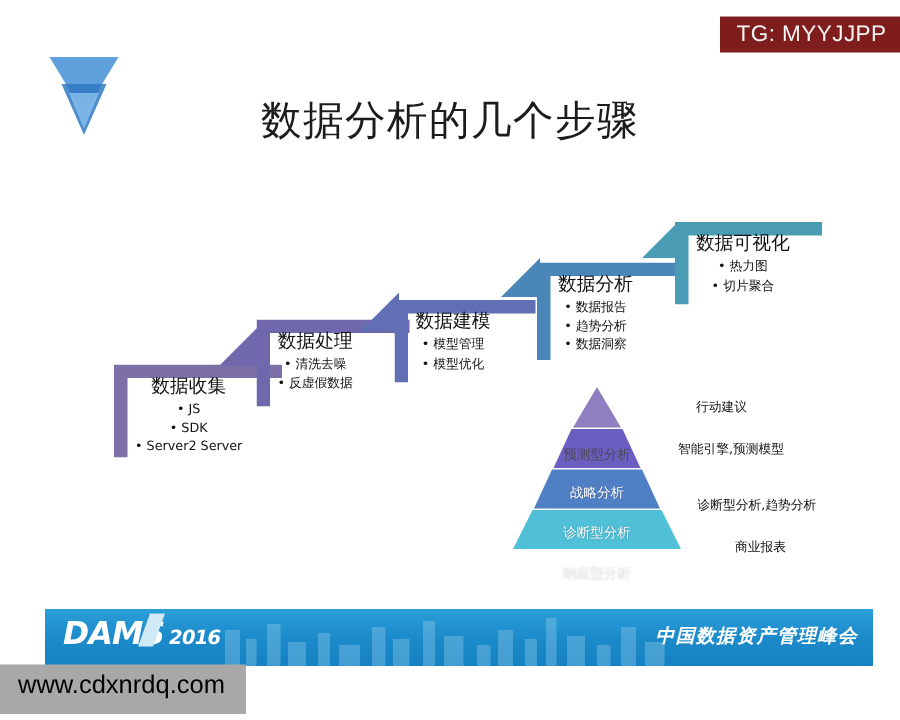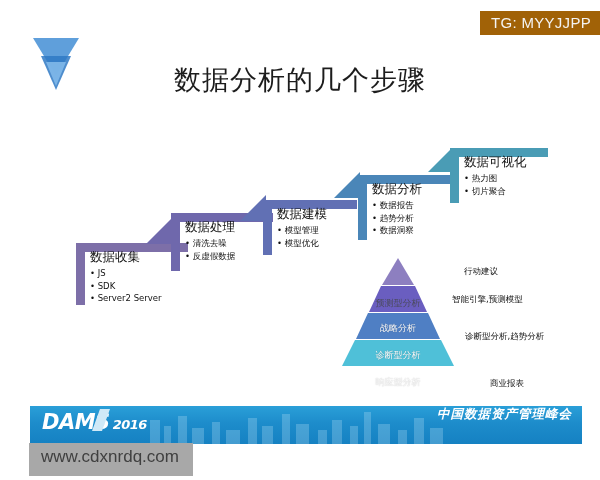--- a/index.html
+++ b/index.html
@@ -8,52 +8,51 @@
     background:#ffffff;
     font-family:"Liberation Sans","DejaVu Sans",sans-serif;
     overflow:hidden;
     position:relative;
   }
   #slide{position:absolute;left:0;top:0;width:600px;height:480px;background:#fff;}
 
   
   .wm-top{
     position:absolute;right:0;top:11px;
-    background:#a16207;color:#f4f4f4;
+    background:#7f1d1d;color:#f4f4f4;
     font-size:15px;letter-spacing:.3px;
     padding:4px 9px 5px 11px;
     line-height:1;
     white-space:nowrap;
   }
   
   .wm-bottom{
     position:absolute;left:0;top:443px;
-    background:#a8a8a8;color:#404040;
+    background:#a8a8a8;color:#000000;
     font-size:17px;
     padding:5px 14px 11px 12px;
     line-height:1;
     white-space:nowrap;
-    margin-left:29px;
   }
 
   
   .logo{position:absolute;left:27px;top:36px;width:58px;height:56px;}
 
   
   .title{
     position:absolute;left:150px;top:62px;
     font-family:"DejaVu Serif","Liberation Serif",serif;
     font-size:27px;color:#1c1c1c;letter-spacing:1px;
     white-space:nowrap;
     margin-left:24px;
   }
 
   
   .stair{position:absolute;left:0;top:0;width:600px;height:400px;}
-  .step{position:absolute;}
+  .step{position:absolute;text-align:center;}
   .bracket{position:absolute;left:0;top:0;}
   .arrowtri{position:absolute;}
   .step-text{position:absolute;left:14px;top:6px;white-space:nowrap;}
   .step-head{
     font-family:"DejaVu Serif","Liberation Serif",serif;
     font-size:12.5px;color:#111;line-height:1.25;
   }
   .step-bullets{margin:2px 0 0 0;padding:0;list-style:none;}
   .step-bullets li{
     font-size:8.5px;color:#111;line-height:1.52;
@@ -90,21 +89,21 @@
     font-weight:bold;font-style:italic;
     font-size:21px;color:#ffffff;letter-spacing:-.5px;
     line-height:1;
   }
   .dams .yr{font-size:13px;font-weight:bold;font-style:italic;margin-left:3px;}
   .dams-slash{
     position:absolute;left:66px;top:3px;width:10px;height:22px;
     background:#cfe9f7;transform:skewX(-20deg);
   }
   .footer-right{
-    position:absolute;right:10px;top:0;
+    position:absolute;right:10px;top:10px;
     font-family:Liberation Serif, serif;
     font-weight:bold;font-style:italic;
     font-size:12.5px;color:#ffffff;letter-spacing:1px;
     white-space:nowrap;
     margin-left:20px;
   }
 </style>
 </head>
 <body>
 
@@ -217,21 +216,21 @@
     </svg>
     <div class="pyr-label" style="top:8px;color:#4a4a5a;text-shadow:none;">预测型分析</div>
     <div class="pyr-label" style="top:33px;">战略分析</div>
     <div class="pyr-label" style="top:60px;">诊断型分析</div>
     <div class="pyr-label" style="top:87px;">响应型分析</div>
   </div>
 
   <div class="pyr-note" style="left:464px;top:266px;">行动建议</div>
   <div class="pyr-note" style="left:452px;top:294px;">智能引擎,预测模型</div>
   <div class="pyr-note" style="left:465px;top:331px;">诊断型分析,趋势分析</div>
-  <div class="pyr-note" style="left:490px;top:359px;margin-top:19px;">商业报表</div>
+  <div class="pyr-note" style="left:490px;top:359px;">商业报表</div>
 
   <div class="footer">
     <svg class="sky" viewBox="0 0 552 38" preserveAspectRatio="none">
       <g fill="#bfe3f6" opacity="0.55">
         <rect x="120" y="14" width="10" height="24"></rect>
         <rect x="134" y="20" width="7" height="18"></rect>
         <rect x="148" y="10" width="9" height="28"></rect>
         <rect x="162" y="22" width="12" height="16"></rect>
         <rect x="182" y="16" width="8" height="22"></rect>
         <rect x="196" y="24" width="14" height="14"></rect>

